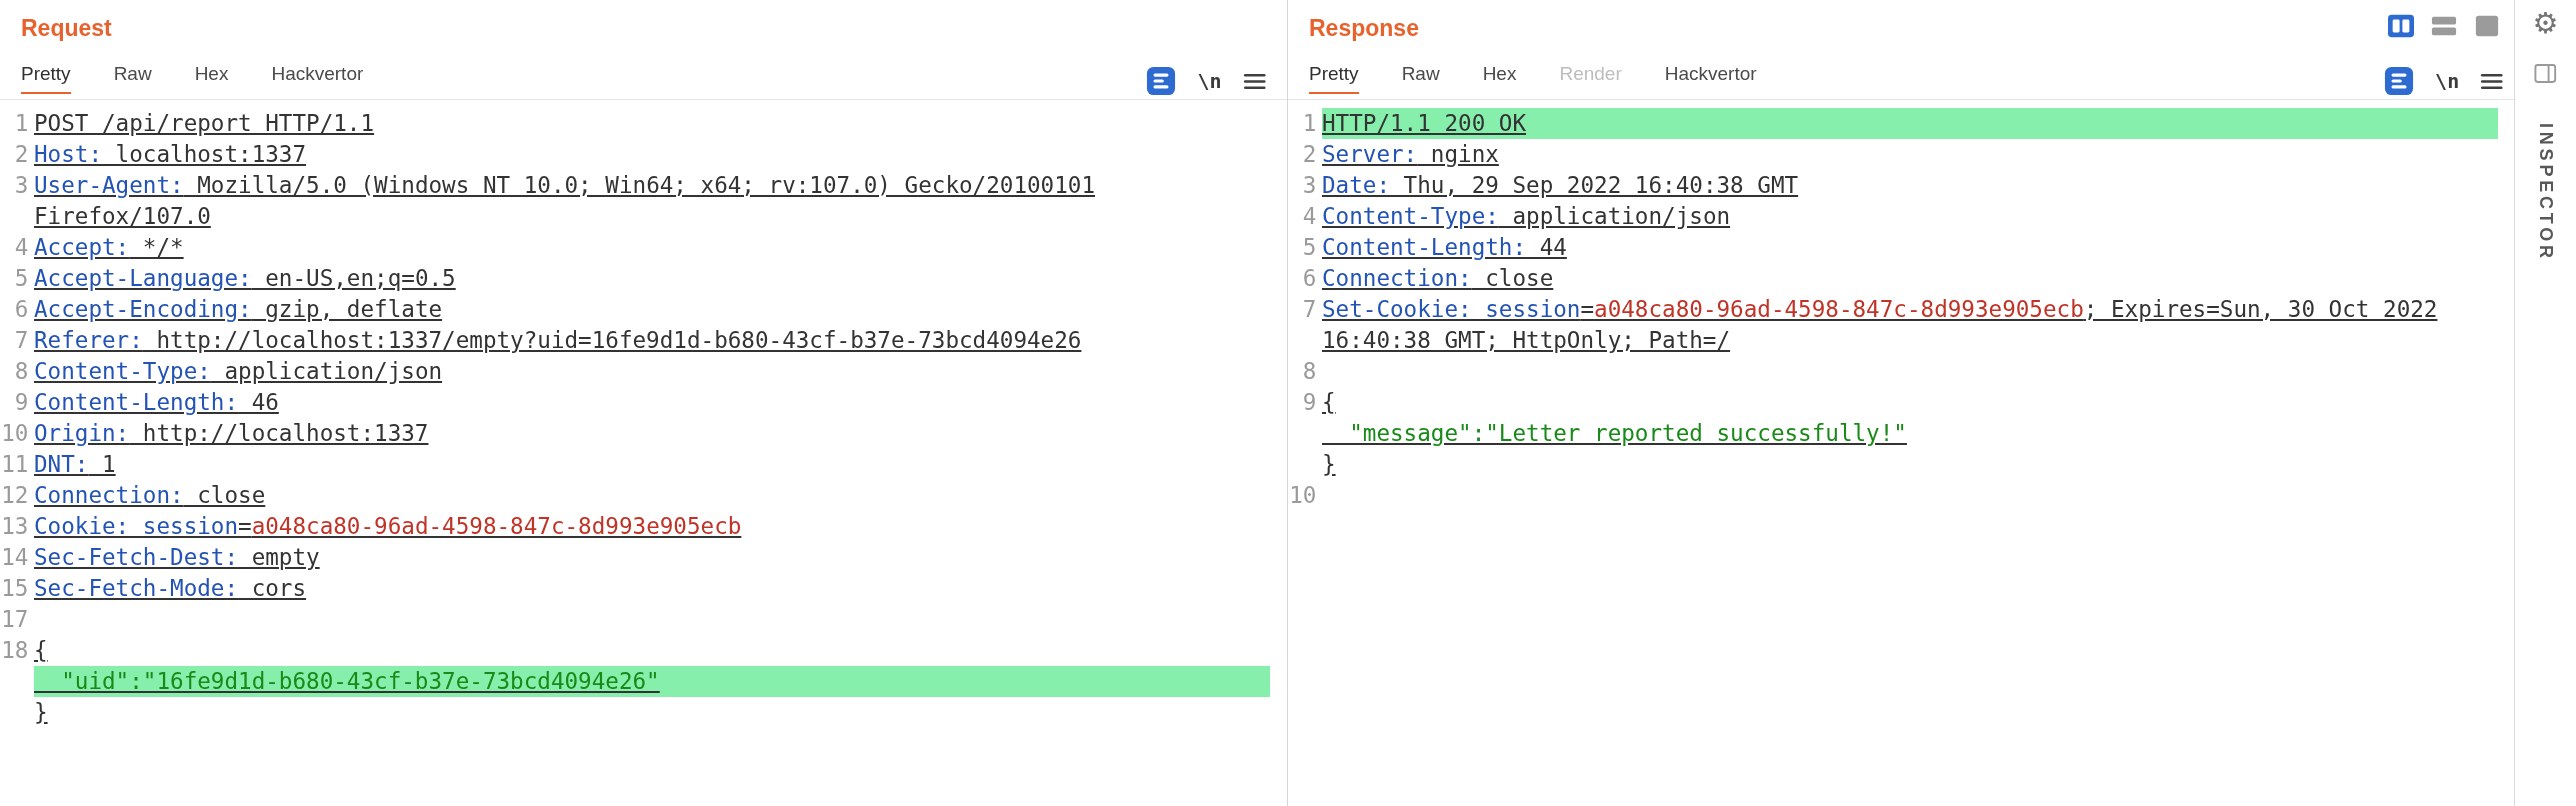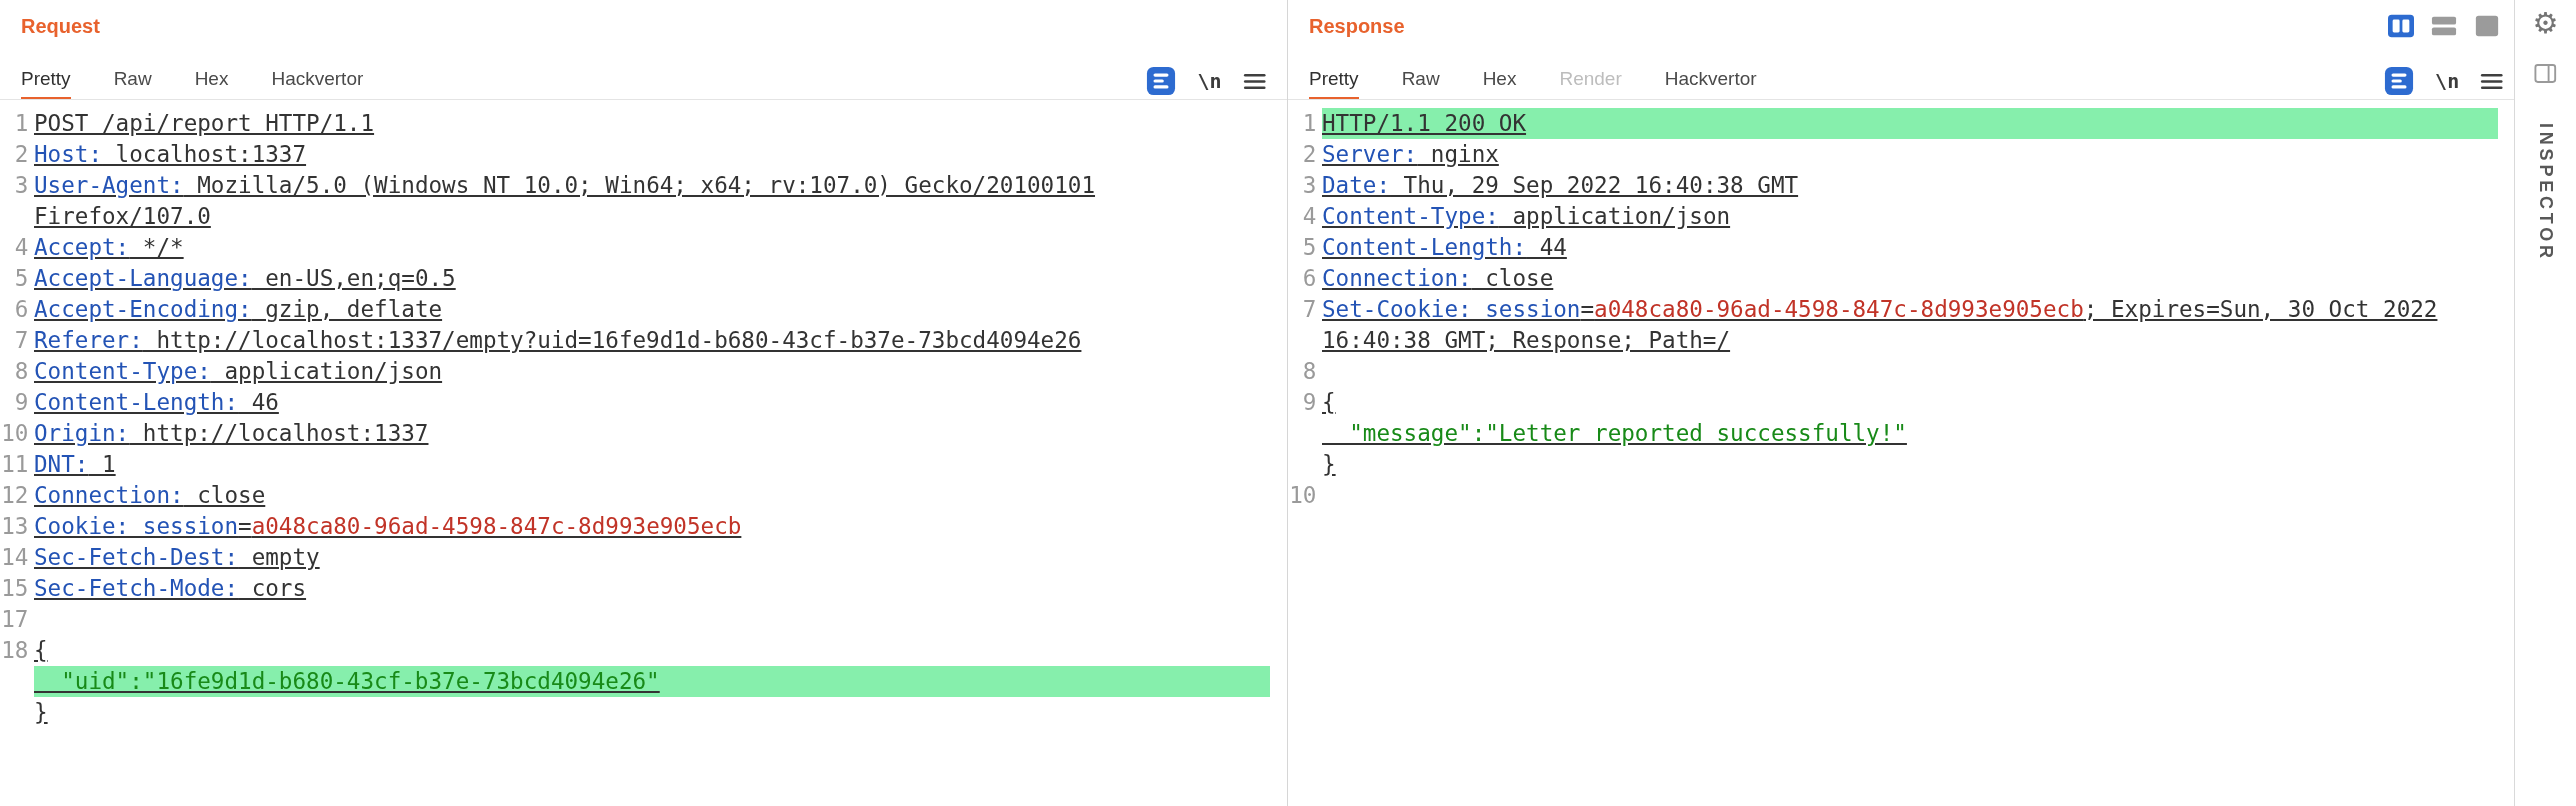--- a/index.html
+++ b/index.html
@@ -8,26 +8,26 @@
     background:#ffffff;
     font-family:"Liberation Sans", sans-serif;
     -webkit-font-smoothing:antialiased;
   }
   .panel{position:absolute;top:0;bottom:0;background:#fff;}
   #request-panel{left:0;width:1287px;border-right:0.9px solid #d6d6d6;}
   #response-panel{left:1288px;width:1227px;}
 
   .panel-title{
     position:absolute;top:15px;left:21px;
-    font-size:20px;font-weight:bold;color:#e8622d;
+    font-size:23px;font-weight:bold;color:#e8622d;
   }
   .tabbar{
     position:absolute;top:58px;left:0;right:0;height:42px;
     border-bottom:0.9px solid #e4e4e4;
-    display:flex;align-items:flex-end;
+    display:flex;align-items:center;
     padding-left:21px;box-sizing:border-box;
   }
   .tab{
     font-size:19px;color:#4a4a4a;margin-right:43px;
     padding-bottom:9.4px;cursor:default;
   }
   .tab.selected{border-bottom:2.8px solid #e8622d;padding-bottom:6.6px;color:#303030;}
   .tab.disabled{color:#bdbdbd;}
 
   .editor-toolbar{
@@ -252,21 +252,21 @@
       <div class="code-row">
         <span class="gutter">6</span>
         <span class="code-content"><span class="seg-name">Connection:</span><span class="seg-plain"> close</span></span>
       </div>
       <div class="code-row">
         <span class="gutter">7</span>
         <span class="code-content"><span class="seg-name">Set-Cookie: session</span><span class="seg-plain">=</span><span class="seg-red">a048ca80-96ad-4598-847c-8d993e905ecb</span><span class="seg-plain">; Expires=Sun, 30 Oct 2022</span></span>
       </div>
       <div class="code-row">
         <span class="gutter"></span>
-        <span class="code-content"><span class="seg-plain">16:40:38 GMT; Response; Path=/</span></span>
+        <span class="code-content"><span class="seg-plain">16:40:38 GMT; HttpOnly; Path=/</span></span>
       </div>
       <div class="code-row">
         <span class="gutter">8</span>
         <span class="code-content"></span>
       </div>
       <div class="code-row">
         <span class="gutter">9</span>
         <span class="code-content"><span class="seg-plain">{</span></span>
       </div>
       <div class="code-row">

